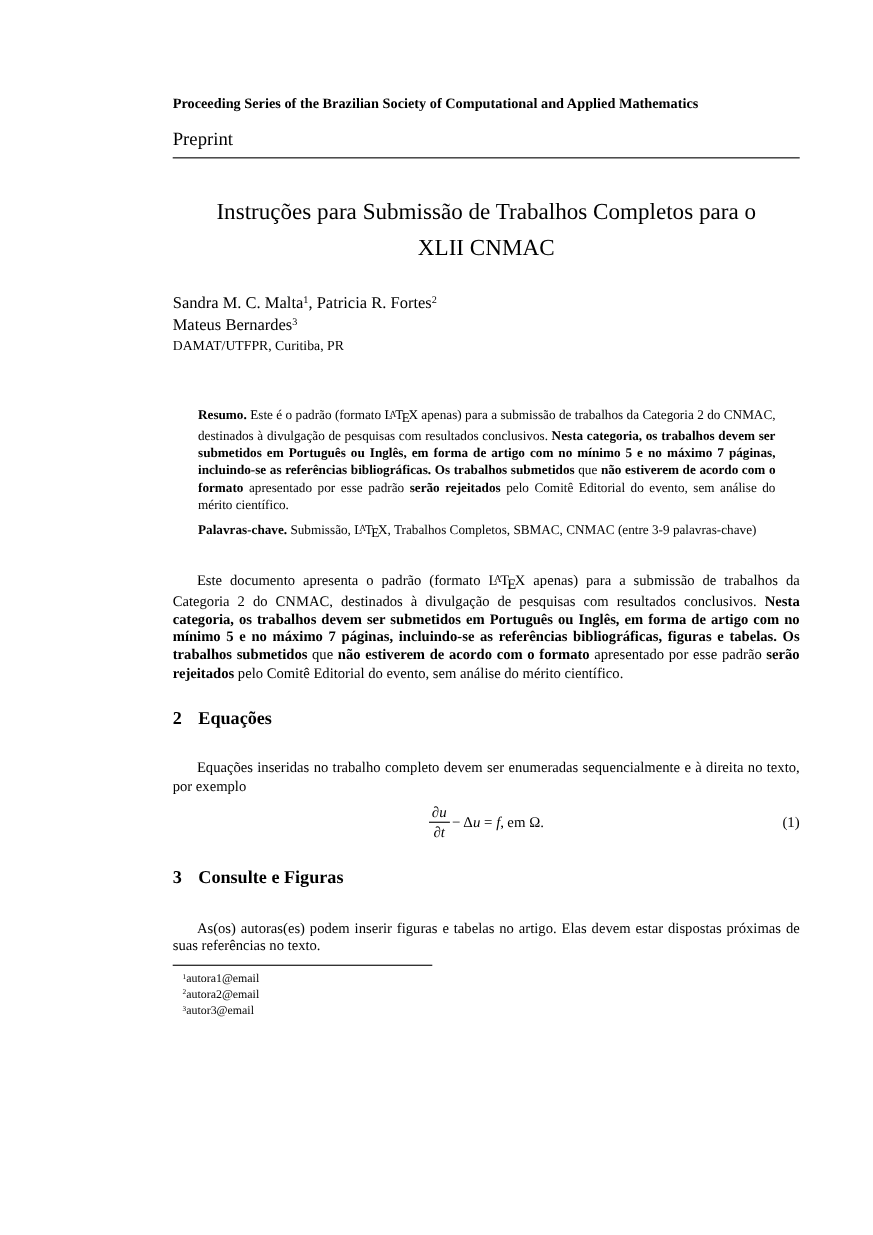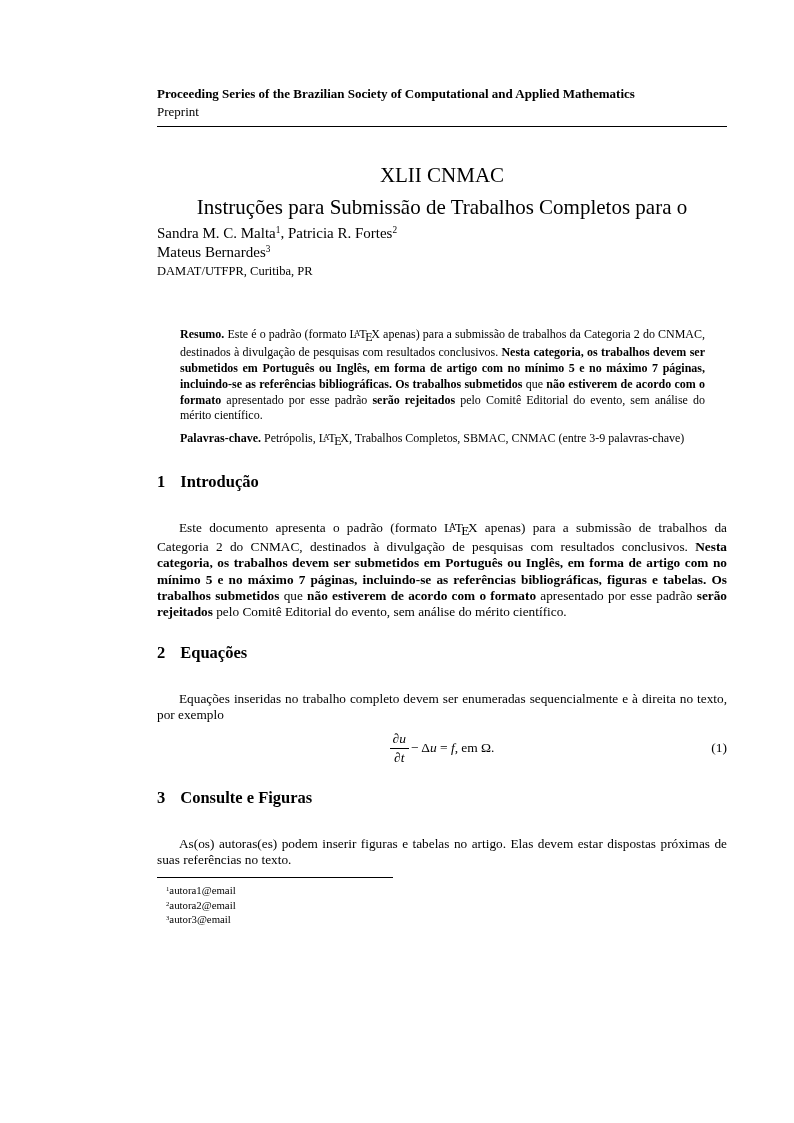--- a/index.html
+++ b/index.html
@@ -5,26 +5,26 @@
   * { margin:0; padding:0; box-sizing:border-box; }
   html,body { background:#ffffff; }
   .page {
     position:relative; width:794px; height:993px; background:#ffffff;
     font-family:"Liberation Serif","DejaVu Serif",serif; color:#000;
     overflow:hidden; margin:0 auto;
   }
   .content { position:absolute; left:157px; top:86px; width:570px; }
 
   .header-series { font-weight:bold; font-size:13px; line-height:1.3; }
-  .header-preprint { font-size:13px; line-height:1.3; margin-top:1px; }
+  .header-preprint { font-size:17px; line-height:1.3; margin-top:13px; }
   .header-rule { border:none; border-top:1.6px solid #000; margin-top:5px; height:0; }
 
   .title { margin-top:32px; text-align:center; font-size:21px; line-height:1.55; font-weight:normal; }
 
-  .authors { }
+  .authors { margin-top:26px; }
   .author-name { font-size:15px; line-height:1.3; }
   .author-affil { font-size:12.5px; line-height:1.3; margin-bottom:1px; }
 
   .abstract { margin:48px 22px 0 23px; font-size:12px; line-height:1.31; text-align:justify; }
   .abstract-text {}
   .keywords { margin-top:7px; }
 
   .section-heading { margin-top:23px; font-size:16.5px; font-weight:bold; line-height:1.25; }
   .sec-num { margin-right:15px; }
 
@@ -63,38 +63,35 @@
 <div class="page">
   <div class="content">
 
     <div>
       <div class="header-series">Proceeding Series of the Brazilian Society of Computational and Applied Mathematics</div>
       <div class="header-preprint">Preprint</div>
       <hr class="header-rule">
     </div>
 
     <div class="title">
+      <div>Instruções para Submissão de Trabalhos Completos para o</div>
       <div>XLII CNMAC</div>
-      <div>Instruções para Submissão de Trabalhos Completos para o</div>
     </div>
 
     <div class="authors">
       <div class="author-name"><span class="">Sandra M. C. Malta</span><span class="sup">1</span><span class="">, Patricia R. Fortes</span><span class="sup">2</span></div>
       <div class="author-name"><span class="">Mateus Bernardes</span><span class="sup">3</span></div>
       <div class="author-affil">DAMAT/UTFPR, Curitiba, PR</div>
     </div>
 
     <div class="abstract">
       <p class="abstract-text"><span class="b">Resumo.</span><span class=""> Este é o padrão (formato </span><span class="latex"><span>L</span><span class="lxA">A</span><span>T</span><span class="lxE">E</span><span>X</span></span><span class=""> apenas) para a submissão de trabalhos da Categoria 2 do CNMAC, destinados à divulgação de pesquisas com resultados conclusivos. </span><span class="b">Nesta categoria, os trabalhos devem ser submetidos em Português ou Inglês, em forma de artigo com no mínimo 5 e no máximo 7 páginas, incluindo-se as referências bibliográficas.</span><span class=""> </span><span class="b">Os trabalhos submetidos</span><span class=""> que </span><span class="b">não estiverem de acordo com o formato</span><span class=""> apresentado por esse padrão </span><span class="b">serão rejeitados</span><span class=""> pelo Comitê Editorial do evento, sem análise do mérito científico.</span></p>
-      <p class="keywords"><span class="b">Palavras-chave.</span><span class=""> Petrópolis, </span><span class="latex"><span>L</span><span class="lxA">A</span><span>T</span><span class="lxE">E</span><span>X</span></span><span class="">, Trabalhos Completos, SBMAC, CNMAC (entre 3-9 palavras-chave)</span></p>
+      <p class="keywords"><span class="b">Palavras-chave.</span><span class=""> Submissão, </span><span class="latex"><span>L</span><span class="lxA">A</span><span>T</span><span class="lxE">E</span><span>X</span></span><span class="">, Trabalhos Completos, SBMAC, CNMAC (entre 3-9 palavras-chave)</span></p>
     </div>
 
-    <div class="section-heading">
-      <span class="sec-num">1</span><span>Introdução</span>
-    </div>
     <p class="body indent"><span class="">Este documento apresenta o padrão (formato </span><span class="latex"><span>L</span><span class="lxA">A</span><span>T</span><span class="lxE">E</span><span>X</span></span><span class=""> apenas) para a submissão de trabalhos da Categoria 2 do CNMAC, destinados à divulgação de pesquisas com resultados conclusivos. </span><span class="b">Nesta categoria, os trabalhos devem ser submetidos em Português ou Inglês, em forma de artigo com no mínimo 5 e no máximo 7 páginas, incluindo-se as referências bibliográficas, figuras e tabelas.</span><span class=""> </span><span class="b">Os trabalhos submetidos</span><span class=""> que </span><span class="b">não estiverem de acordo com o formato</span><span class=""> apresentado por esse padrão </span><span class="b">serão rejeitados</span><span class=""> pelo Comitê Editorial do evento, sem análise do mérito científico.</span></p>
 
     <div class="section-heading">
       <span class="sec-num">2</span><span>Equações</span>
     </div>
     <p class="body indent"><span class="">Equações inseridas no trabalho completo devem ser enumeradas sequencialmente e à direita no texto, por exemplo</span></p>
 
     <div class="equation">
       <span class="eq-inner">
         <span class="frac">

